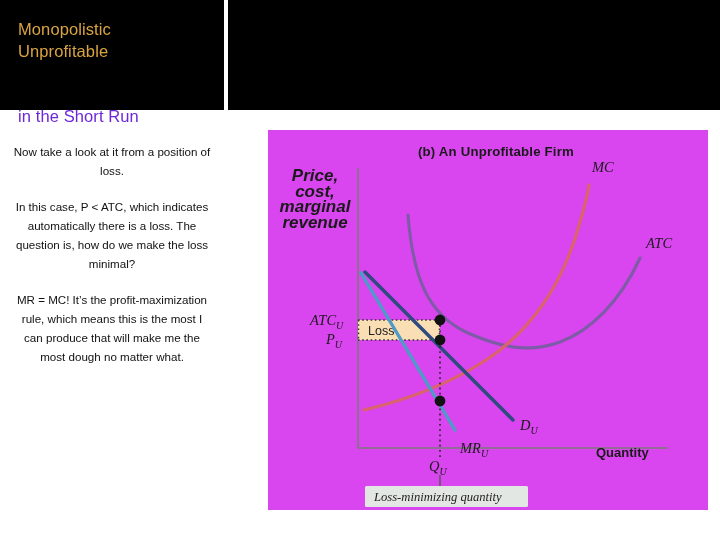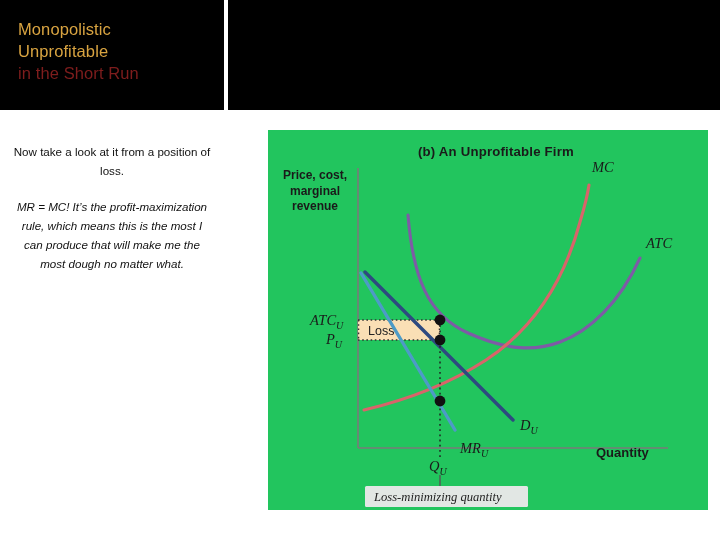--- a/index.html
+++ b/index.html
@@ -22,48 +22,49 @@
     background:#000000;
   }
   .title-text{
     position:absolute;left:18px;top:18px;width:200px;
     color:#d9a441;
     font-size:16.5px;
     line-height:22px;
     font-family:"Liberation Sans", sans-serif;
     letter-spacing:0.1px;
   }
-  .title-text .l3{color:#7f1d1d;}
+  .title-text .l3{color:#6d28d9;margin-top:43px;}
 
   
   .body-copy{
     position:absolute;left:12px;top:142px;width:200px;
     color:#111111;
     font-size:11.6px;
     line-height:19px;
   }
   .body-copy p{margin:0 0 17px 0;text-align:center;}
-  .body-copy p:last-child{margin-bottom:8px;font-style:italic;}
+  .body-copy p:last-child{margin-bottom:8px;}
 
   
   .chart-panel{
     position:absolute;left:268px;top:130px;width:440px;height:380px;
-    background:#22c55e;
+    background:#d946ef;
   }
   .chart-title{
     position:absolute;left:150px;top:14px;
     font-size:13.2px;font-weight:bold;color:#1a1a1a;
     letter-spacing:0.2px;
     white-space:nowrap;
   }
   .axis-caption{
     position:absolute;left:6px;top:38px;width:82px;
     text-align:center;
-    font-size:12px;font-weight:bold;color:#1a1a1a;
+    font-size:17px;font-weight:bold;color:#1a1a1a;
     line-height:15.5px;
+    font-style:italic;
   }
   .svg-wrap{position:absolute;left:0;top:0;width:440px;height:380px;}
   .curve-label{
     font-family:"Liberation Serif", serif;
     font-style:italic;
     font-size:14.5px;
     fill:#1a1a1a;
   }
   .curve-label .sub{font-size:10px;}
   .axis-name{
@@ -93,20 +94,21 @@
   <div class="band-right"></div>
 
   <div class="title-text">
     <div>Monopolistic</div>
     <div>Unprofitable</div>
     <div class="l3">in the Short Run</div>
   </div>
 
   <div class="body-copy">
     <p>Now take a look at it from a position of loss.</p>
+    <p>In this case, P &lt; ATC, which indicates automatically there is a loss.  The question is, how do we make the loss minimal?</p>
     <p>MR = MC!  It’s the profit-maximization rule, which means this is the most I can produce that will make me the most dough no matter what.</p>
   </div>
 
   <div class="chart-panel">
 
     <div class="chart-title">(b) An Unprofitable Firm</div>
     <div class="axis-caption">Price, cost, marginal revenue</div>
 
     <div class="svg-wrap">
       <svg width="440" height="380" viewBox="0 0 440 380">

